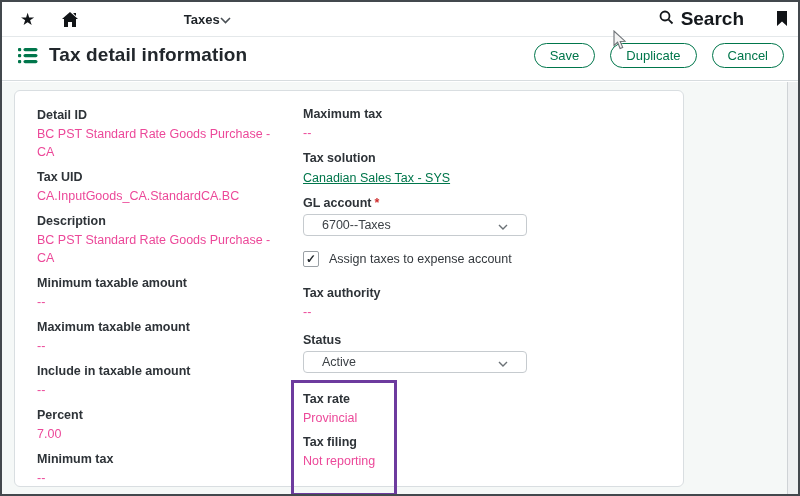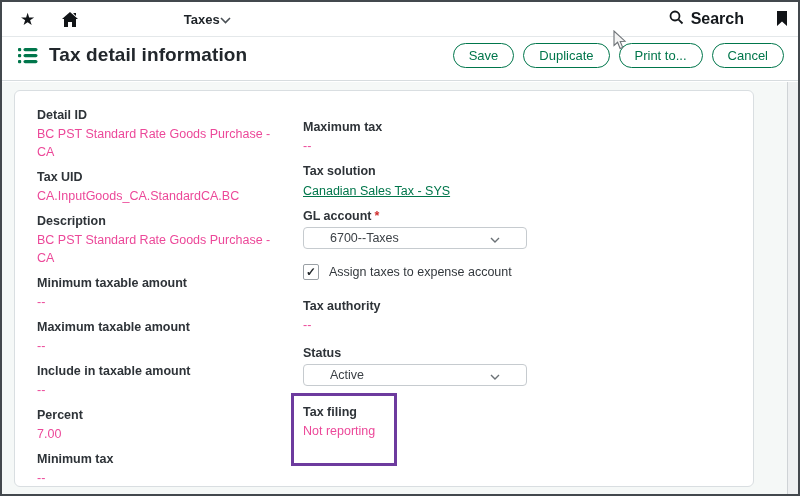--- a/index.html
+++ b/index.html
@@ -18,62 +18,62 @@
   }
   .icon-btn { display:flex; align-items:center; justify-content:center; cursor:pointer; }
   .star-glyph { font-size:17px; color:#111417; line-height:1; }
   .nav-dd {
     display:flex; align-items:center; justify-content:center;
     width:196px; margin-left:30px; cursor:pointer;
   }
   .nav-dd .nav-label { font-size:13px; font-weight:700; color:#1e2328; }
   .topbar-right { margin-left:auto; display:flex; align-items:center; }
   .search-btn { display:flex; align-items:center; gap:7px; cursor:pointer; }
-  .search-label { font-size:16px; font-weight:700; color:#14181c; }
+  .search-label { font-size:19px; font-weight:700; color:#14181c; }
   .bookmark-wrap { margin-left:32px; margin-right:2px; }
   
   .header {
     position:absolute; left:0; top:36px; right:0; height:43px;
     background:#fff; border-bottom:1px solid #d7dcdf;
     display:flex; align-items:center; padding:0 14px 8px 16px;
   }
   .list-icon { margin-right:11px; cursor:pointer; display:flex; }
   .page-title { font-size:19px; font-weight:700; color:#22272c; letter-spacing:.1px; }
-  .btn-row { margin-left:auto; display:flex; align-items:center; gap:9px; }
+  .btn-row { margin-left:auto; display:flex; align-items:center; gap:15px; }
   .pill-btn {
     height:25px; padding:0 15px; border:1.5px solid #00764B; border-radius:14px;
     background:#fff; color:#00764B; font-size:13px; font-family:inherit;
     display:flex; align-items:center; gap:7px; cursor:pointer; white-space:nowrap;
   }
   
   .content {
     position:absolute; left:0; top:80px; right:0; bottom:0;
     background:#f5f8f7;
   }
   .scroll-strip {
     position:absolute; right:0; top:0; bottom:0; width:11px;
     background:#eef0f1; border-left:1px solid #cfd3d6;
   }
   .card {
-    position:absolute; left:12px; top:8px; width:740px; height:397px;
+    position:absolute; left:12px; top:8px; width:670px; height:397px;
     background:#fff; border:1px solid #d9dee1; border-radius:6px;
   }
   .col-left  { position:absolute; left:22px;  top:15px; width:240px; }
-  .col-right { position:absolute; left:276px; top:27px; width:260px; }
+  .col-right { position:absolute; left:276px; top:14px; width:260px; }
   .field { margin-bottom:7px; }
   .field .label {
     font-size:12.5px; font-weight:700; color:#2e3338; line-height:18px; margin-bottom:1px;
   }
   .field .value { font-size:12.5px; color:#ec4899; line-height:18px; }
   .req { color:#cf2e2e; font-weight:700; margin-left:3px; }
   .link { font-size:12.5px; color:#00764B; text-decoration:underline; line-height:18px; cursor:pointer; display:inline-block; }
   .select-box {
     width:224px; height:22px; border:1px solid #c6cbcf; border-radius:4px;
     display:flex; align-items:center; justify-content:space-between;
-    padding:0 26px; background:#fff; cursor:pointer; margin-top:2px;
+    padding:0 18px; background:#fff; cursor:pointer; margin-top:2px;
   }
   .select-box .sel-value { font-size:12.5px; color:#3c4146; }
   .checkbox-row { display:flex; align-items:center; gap:10px; margin:15px 0 17px 0; }
   .checkbox {
     width:16px; height:16px; border:1px solid #9aa0a5; border-radius:2px; background:#fff;
     display:flex; align-items:center; justify-content:center;
     font-size:12px; font-weight:700; color:#23282c; cursor:pointer; line-height:1;
   }
   .checkbox-label { font-size:12.5px; color:#33383d; }
   .highlight-box {
@@ -140,23 +140,20 @@
     </span>
     <span class="page-title">Tax detail information</span>
     <div class="btn-row">
       <button class="pill-btn">
           <span>Save</span>
         </button>
       <button class="pill-btn">
           <span>Duplicate</span>
         </button>
       <button class="pill-btn">
-          <span>Print to...</span>
-        </button>
-      <button class="pill-btn">
           <span>Cancel</span>
         </button>
     </div>
   </div>
 
   <div class="content">
     <div class="scroll-strip"></div>
 
     <div class="card">
 
@@ -229,20 +226,24 @@
             <span class="sel-value">Active</span>
             <span>
               <svg width="10" height="6" viewBox="0 0 10 6">
                   <polyline points="1,1 5,5 9,1" fill="none" stroke="#6b7176" stroke-width="1.4"></polyline>
                 </svg>
             </span>
           </div>
         </div>
         <div class="highlight-box">
           <div class="field">
+            <div class="label">Tax rate</div>
+            <div class="value">Provincial</div>
+          </div>
+          <div class="field">
             <div class="label">Tax filing</div>
             <div class="value">Not reporting</div>
           </div>
         </div>
       </div>
 
     </div>
   </div>
 
   <span class="cursor">

